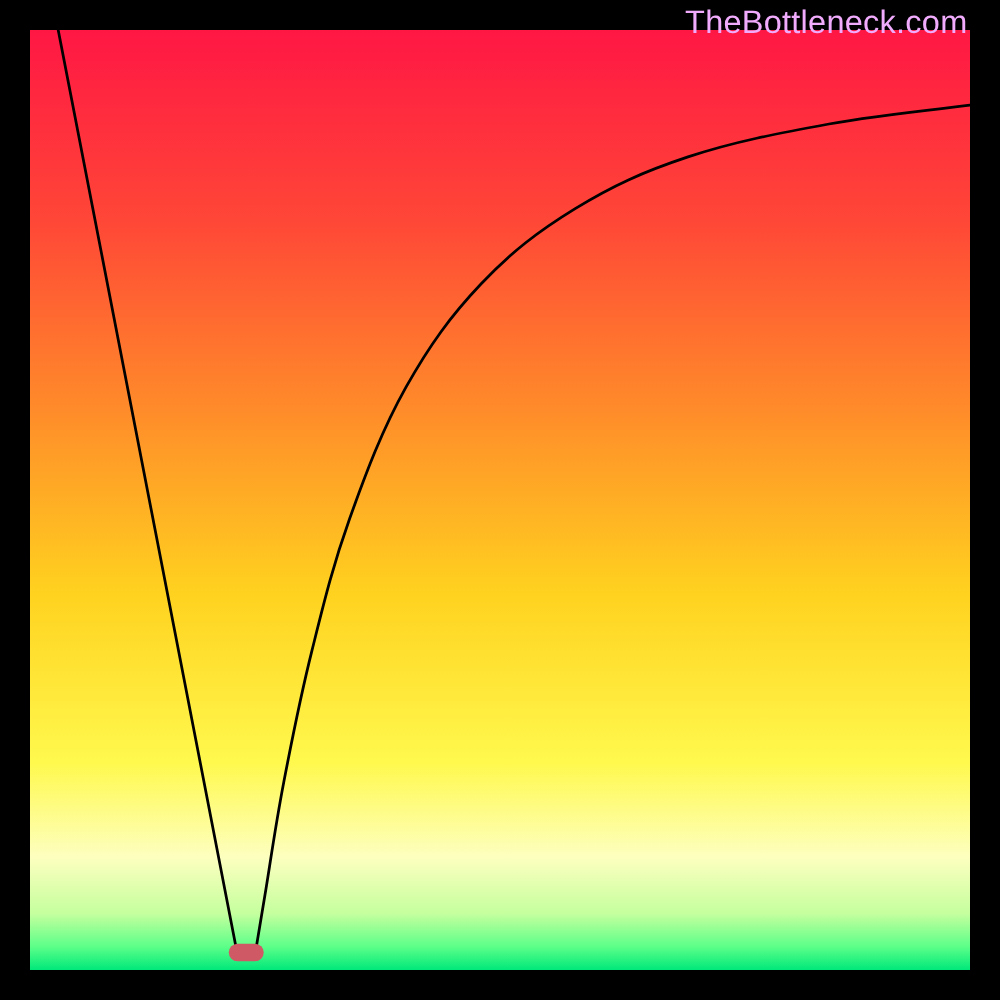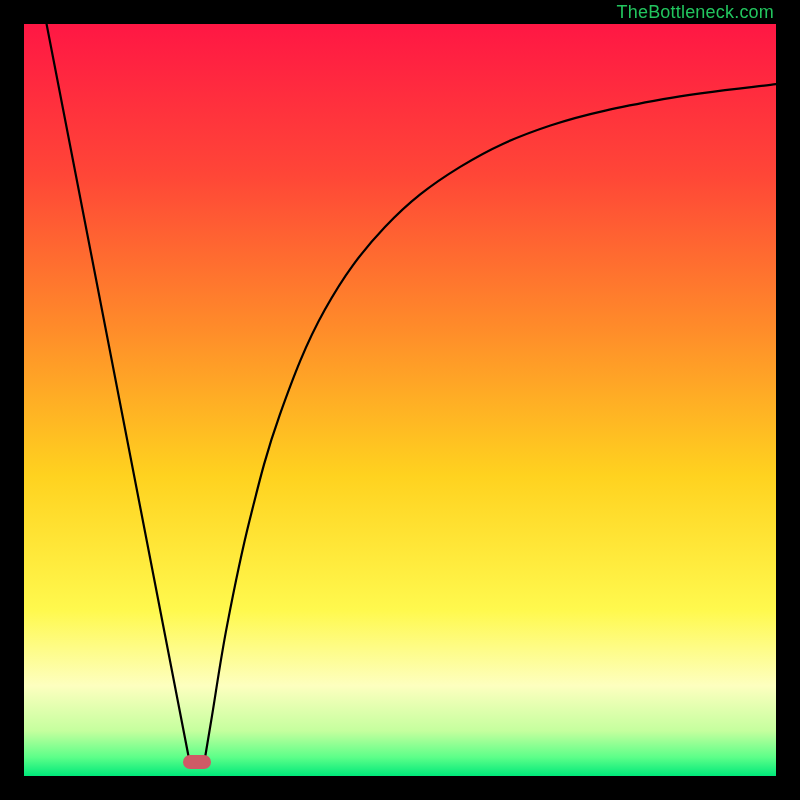--- a/index.html
+++ b/index.html
@@ -8,22 +8,22 @@
     width: 800px;
     height: 800px;
     background: #000;
     font-family: Arial, sans-serif;
     position: relative;
   }
   .watermark {
     position: absolute;
     top: 2px;
     right: 26px;
-    color: #22c55e;
-    font-size: 18px;
+    color: #f0abfc;
+    font-size: 26px;
     font-weight: 400;
     letter-spacing: 0.2px;
     z-index: 10;
   }
   .frame {
     position: absolute;
     left: 24px;
     top: 24px;
     width: 752px;
     height: 752px;

